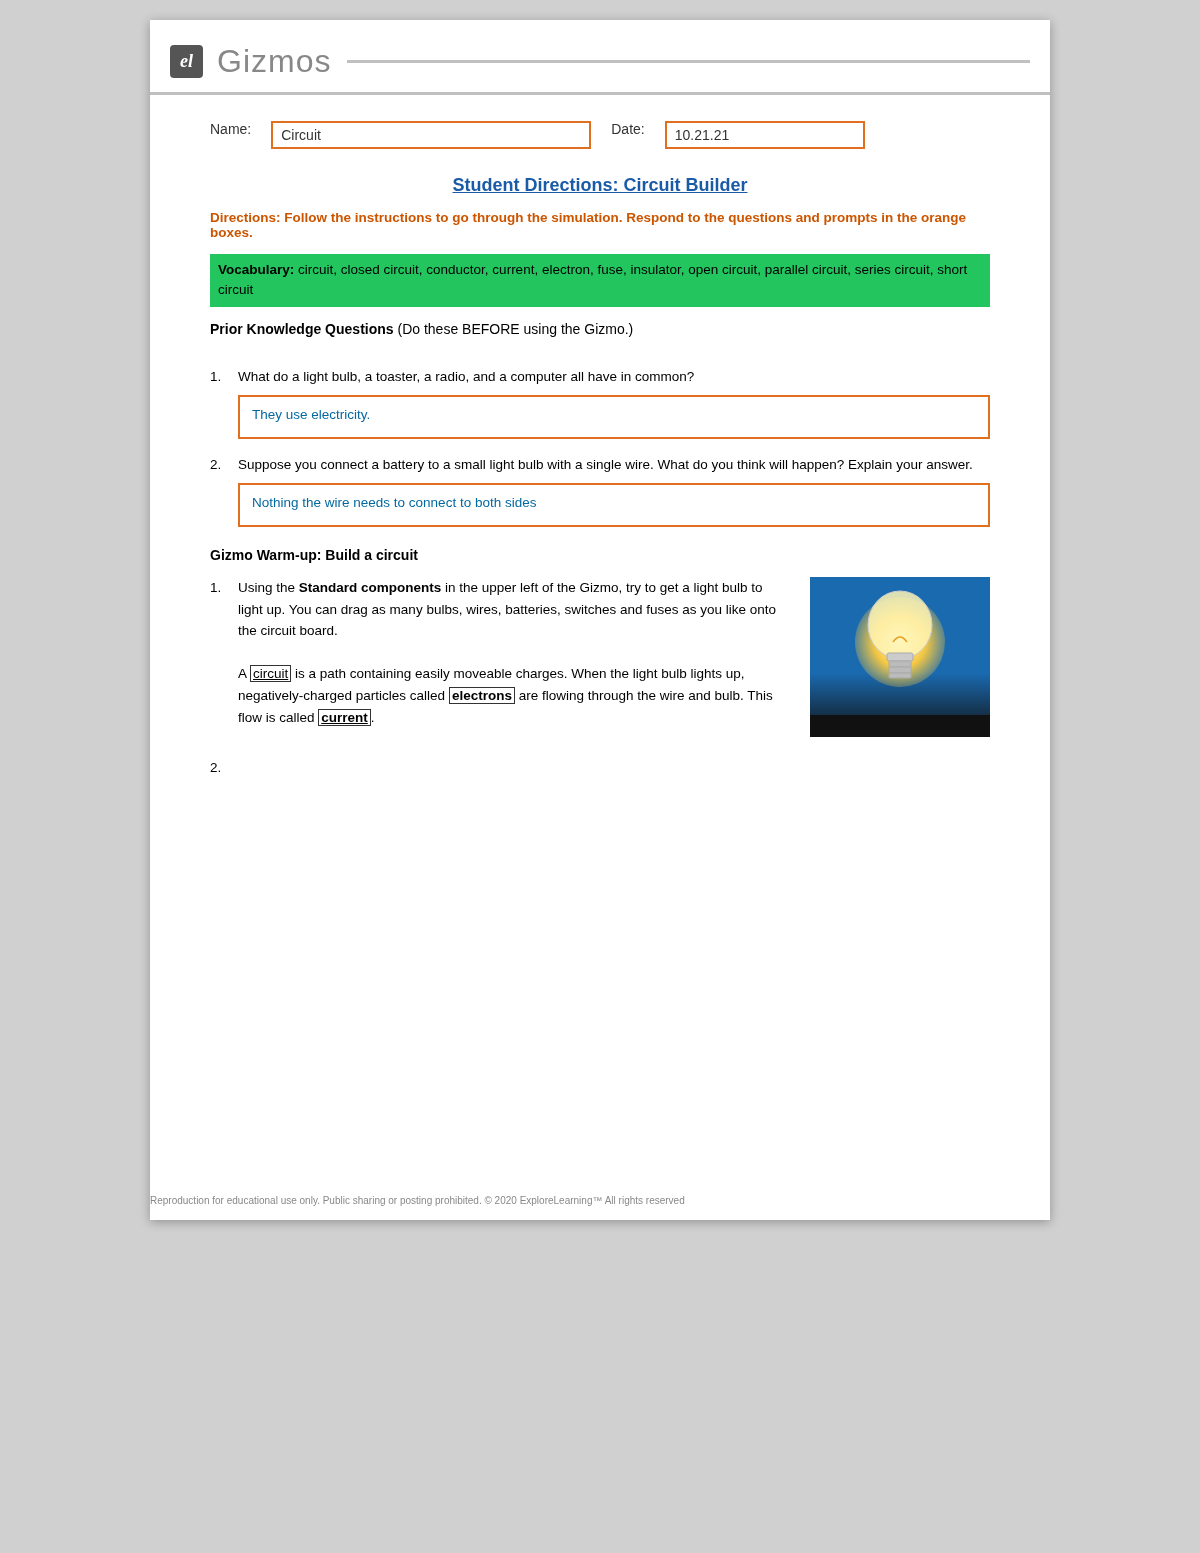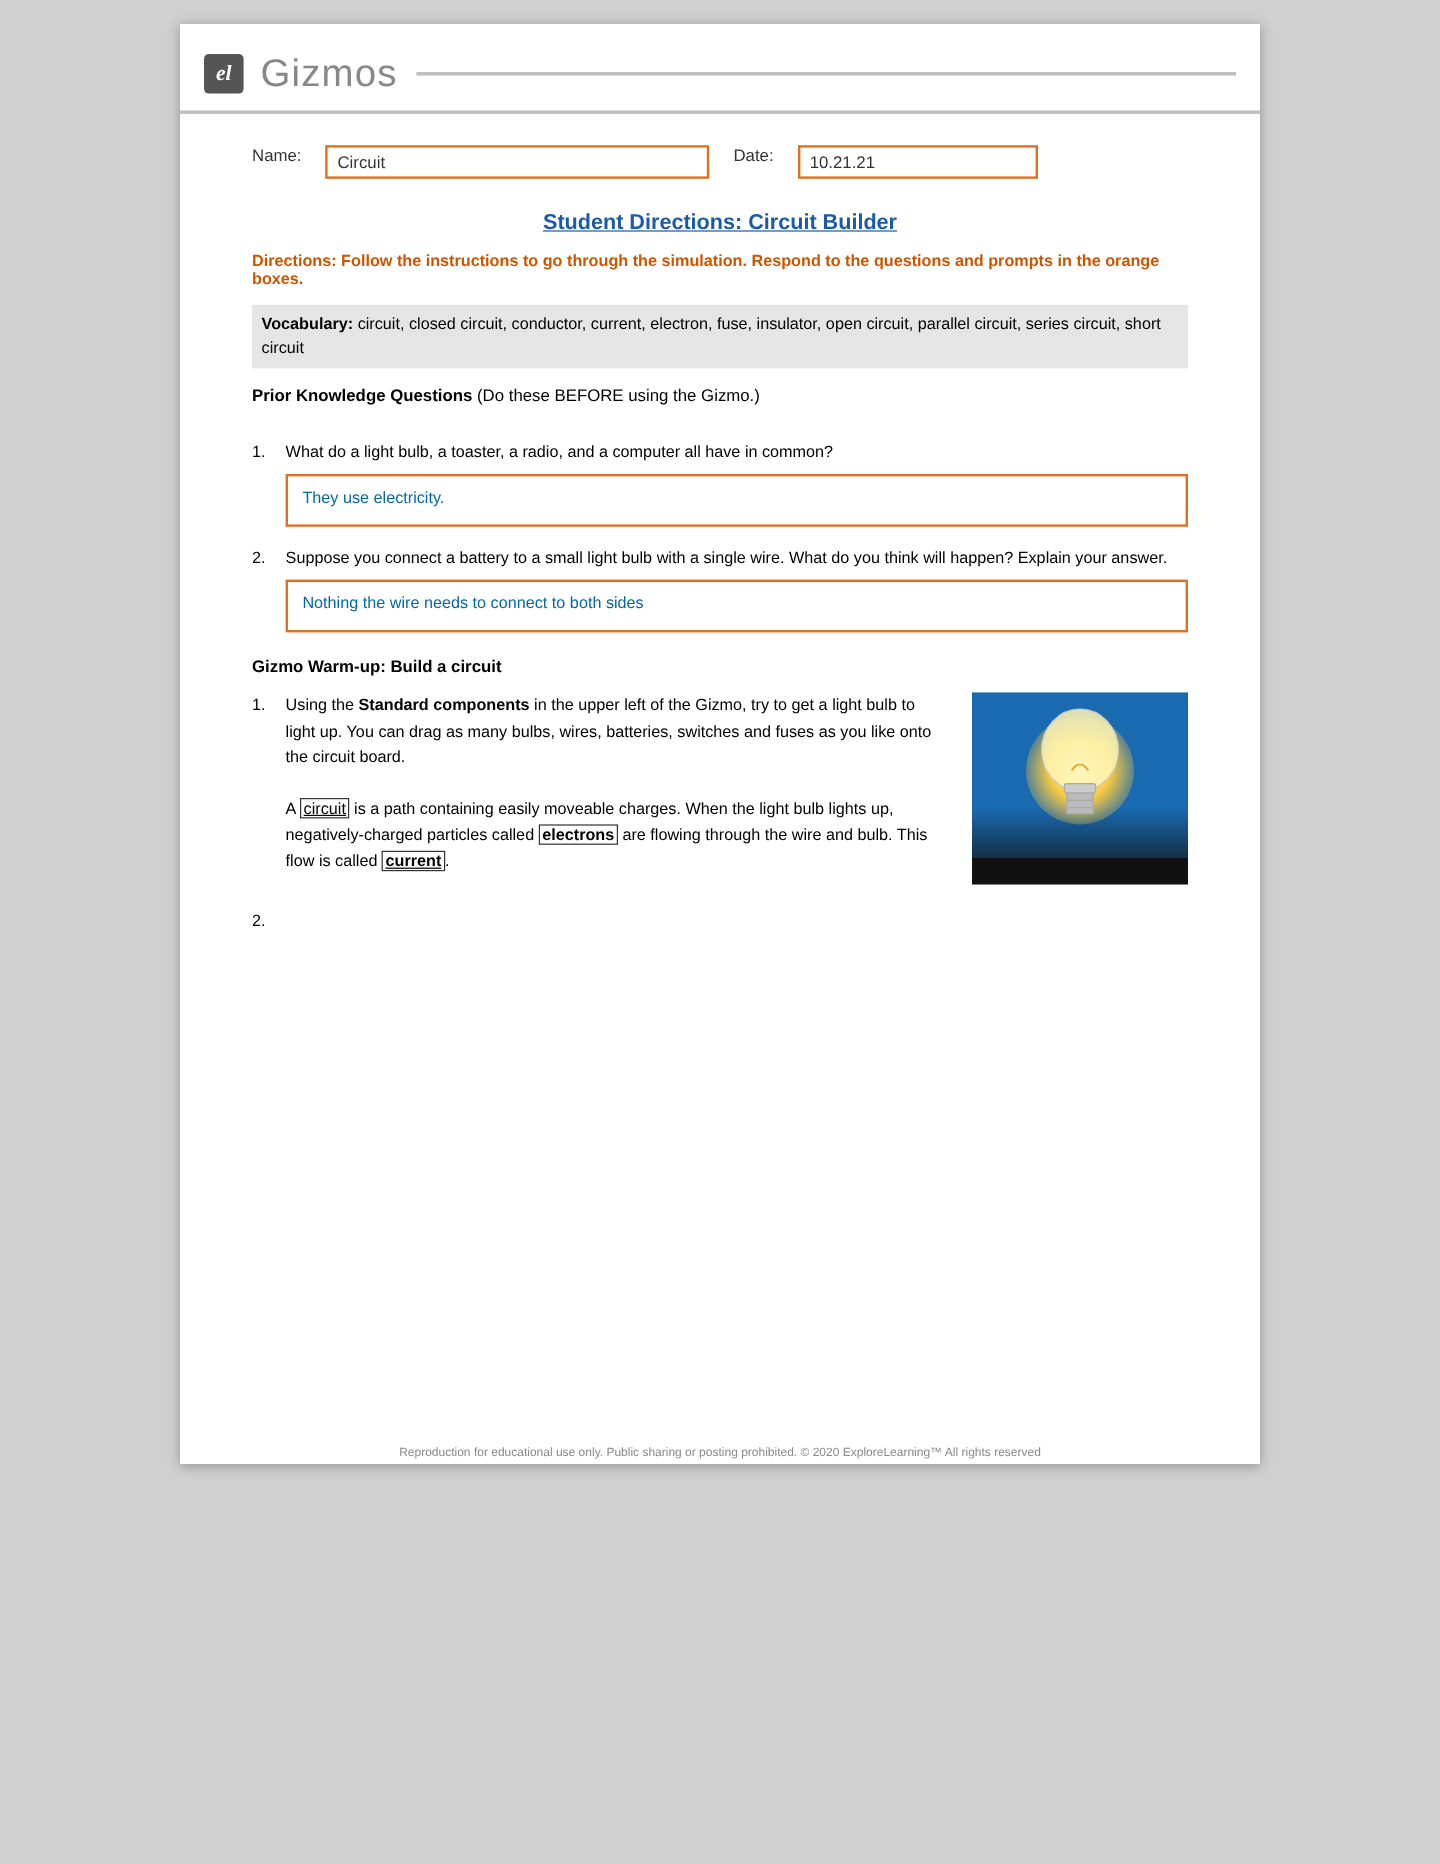--- a/index.html
+++ b/index.html
@@ -162,23 +162,22 @@
     .underline-term {
       text-decoration: underline;
     }
     .highlight-box {
       border: 1.5px solid #333;
       padding: 0 2px;
     }
     
     .footer {
       position: absolute;
-      bottom: 4px;
+      bottom: 14px;
       left: 0; right: 0;
-      text-align: center;
       font-size: 10px;
       color: #888;
     }
   </style>
 </head>
 <body>
 
 <div class="page">
 
   <div class="header">
@@ -197,21 +196,21 @@
   </div>
 
   <div class="title-section">
     <span class="main-title">Student Directions: Circuit Builder</span>
   </div>
 
   <div class="directions">
     <span>Directions: Follow the instructions to go through the simulation. Respond to the questions and prompts in the orange boxes.</span>
   </div>
 
-  <div style="margin: 0 60px 14px 60px; background:#e5e5e5; padding:6px 8px; font-size:13.5px; line-height:1.5;">
+  <div style="margin: 0 60px 14px 60px; background:#22c55e; padding:6px 8px; font-size:13.5px; line-height:1.5;">
     <span class="vocab-label">Vocabulary:</span>
     <span>circuit, closed circuit, conductor, current, electron, fuse, insulator, open circuit, parallel circuit, series circuit, short circuit</span>
   </div>
 
   <div style="padding:0 60px; margin-bottom:30px; font-size:14px;">
     <span style="font-weight:bold;">Prior Knowledge Questions</span>
     <span> </span><span>(Do these BEFORE using the Gizmo.)</span>
   </div>
 
   <div class="questions">

